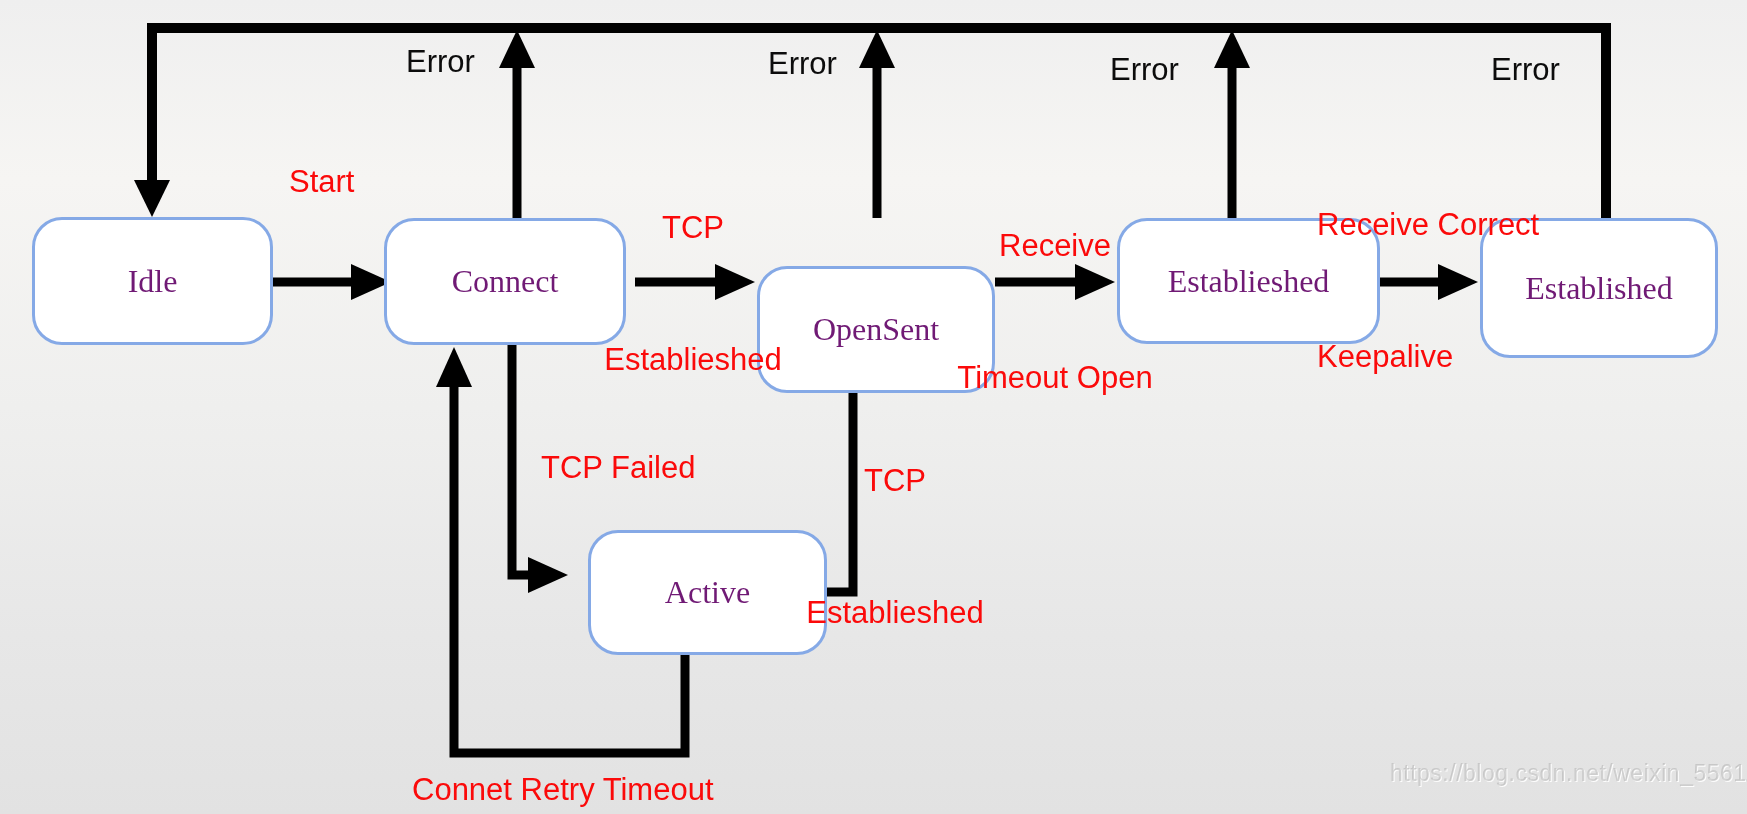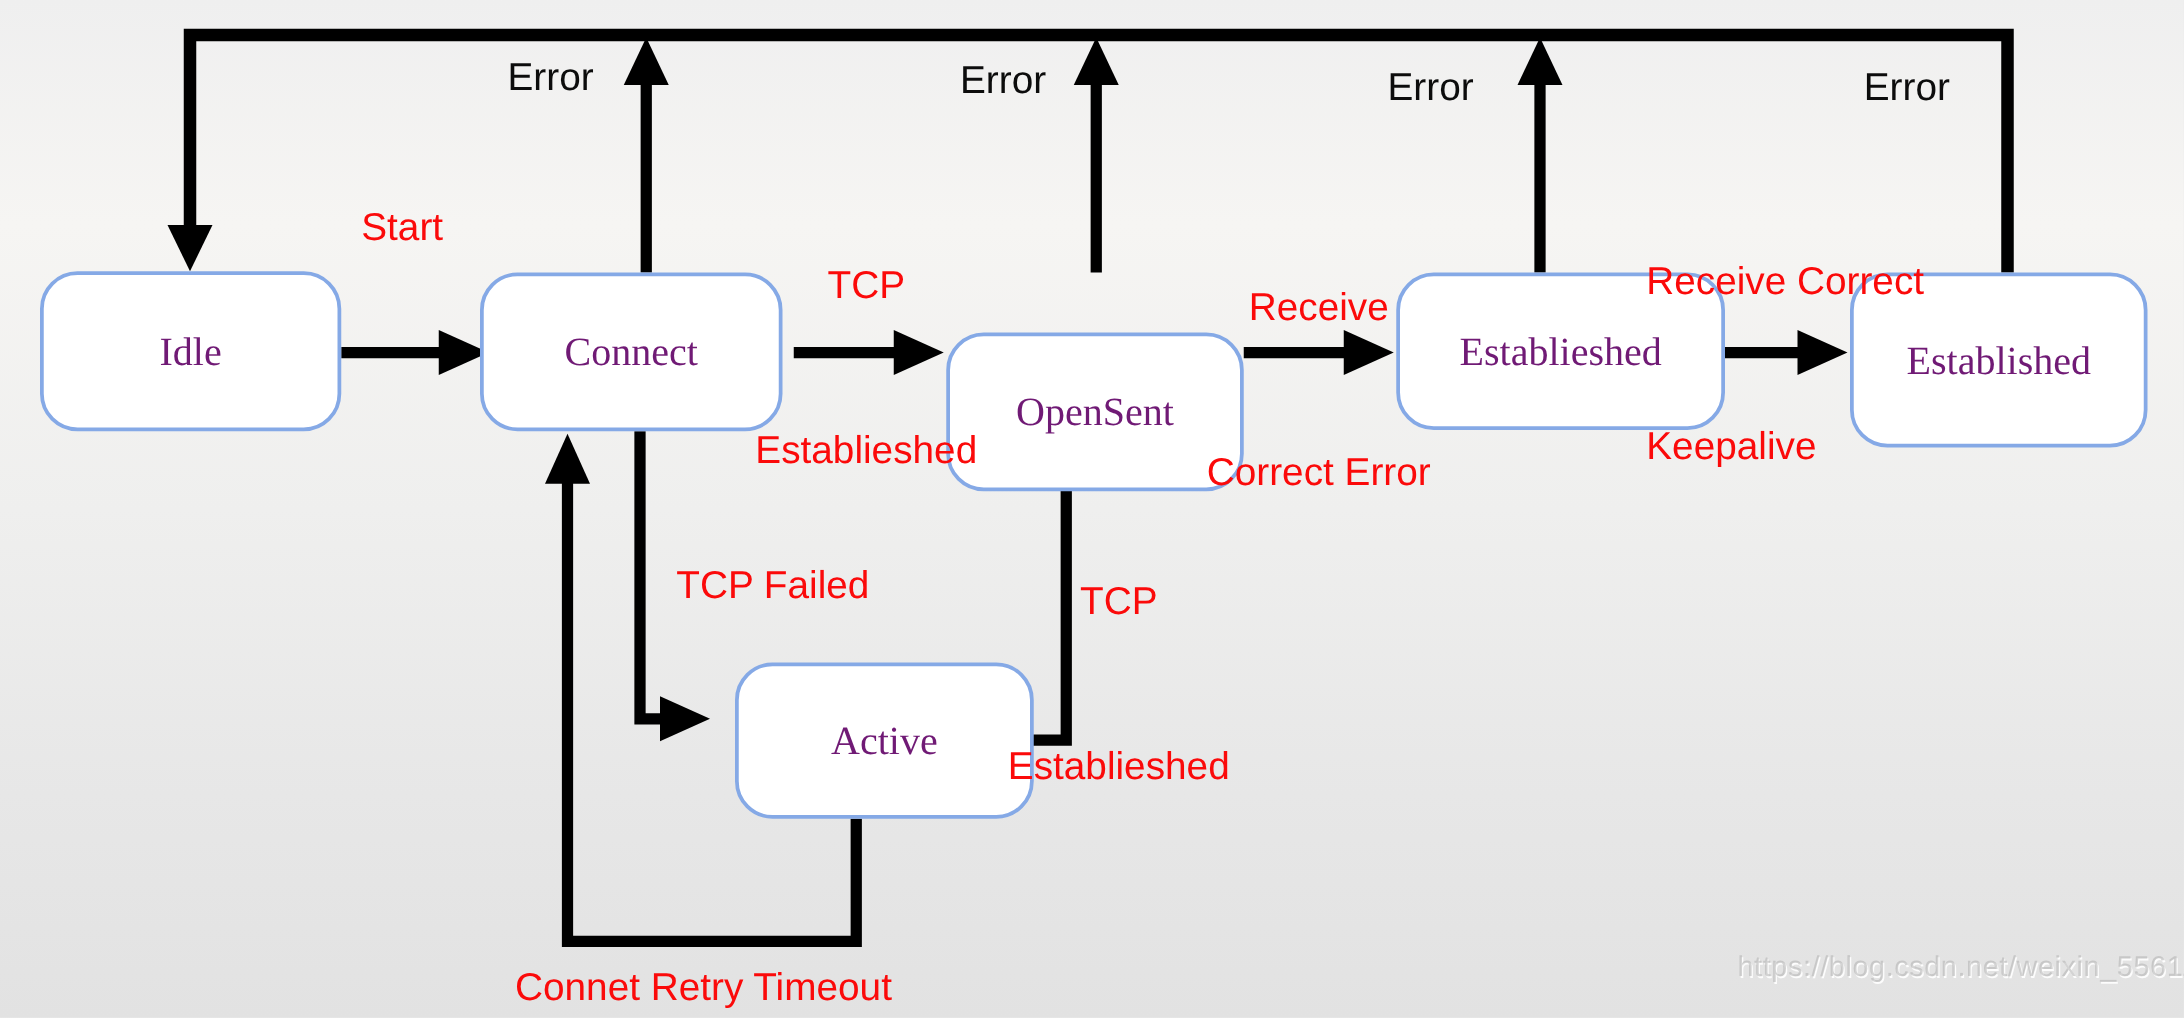--- a/index.html
+++ b/index.html
@@ -116,21 +116,21 @@
 
   <div class="lbl red" style="left:289px;top:160px;">Start</div>
 
   <div class="lbl red center" style="left:568px;top:118px;width:250px;">
     <div>TCP</div>
     <div>Establieshed</div>
   </div>
 
   <div class="lbl red center" style="left:930px;top:136px;width:250px;">
     <div>Receive</div>
-    <div>Correct Error</div>
+    <div>Timeout Open</div>
   </div>
 
   <div class="lbl red" style="left:1317px;top:115px;">
     <div>Receive Correct</div>
     <div>Keepalive</div>
   </div>
 
   <div class="lbl red" style="left:541px;top:446px;">TCP Failed</div>
 
   <div class="lbl red center" style="left:770px;top:371px;width:250px;">

